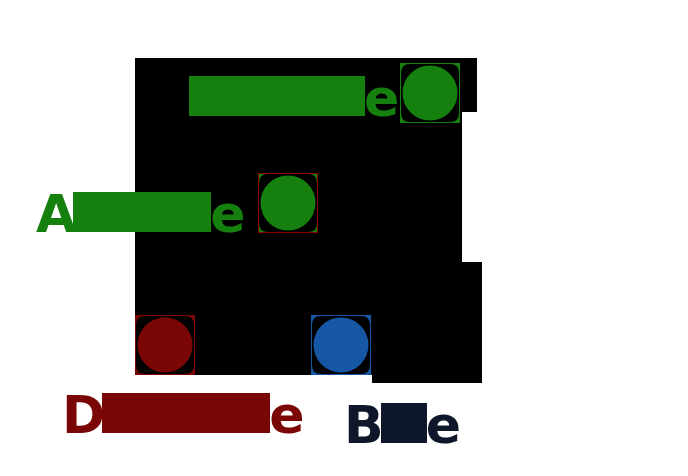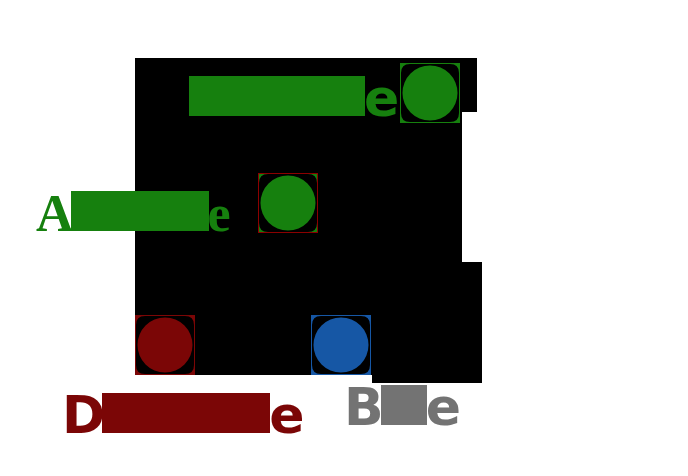--- a/index.html
+++ b/index.html
@@ -77,25 +77,25 @@
       <rect width="60" height="60" fill="currentColor"></rect>
       <path fill="#000" fill-rule="evenodd" d="M1,10 Q1,1 10,1 H50 Q59,1 59,10 V50 Q59,59 50,59 H10 Q1,59 1,50 Z
            M30,2.5 A27.5,27.5 0 1 0 30,57.5 A27.5,27.5 0 1 0 30,2.5 Z"></path>
     </svg>
   </div>
 
   <div class="label label-top" style="color: rgb(22, 128, 14);">
     <span></span><span class="blk"></span><span>e</span>
   </div>
 
-  <div class="label label-mid" style="color: rgb(22, 128, 14); font-family: Liberation Serif, serif;">
+  <div class="label label-mid" style="color: rgb(22, 128, 14);">
     <span>A</span><span class="blk"></span><span>e</span>
   </div>
 
   <div class="label label-bl" style="color: rgb(123, 6, 6);">
     <span>D</span><span class="blk"></span><span>e</span>
   </div>
 
-  <div class="label label-br" style="color: #737373;">
+  <div class="label label-br" style="color: #0f172a; margin-top: 18px;">
     <span>B</span><span class="blk"></span><span>e</span>
   </div>
 
 </div>
 
 </body></html>

